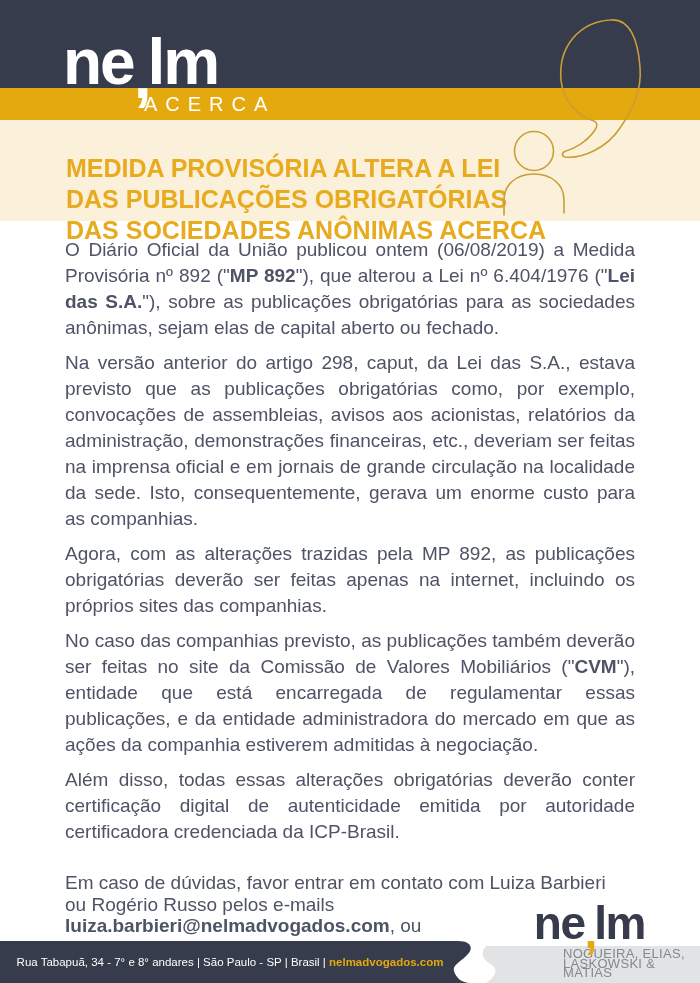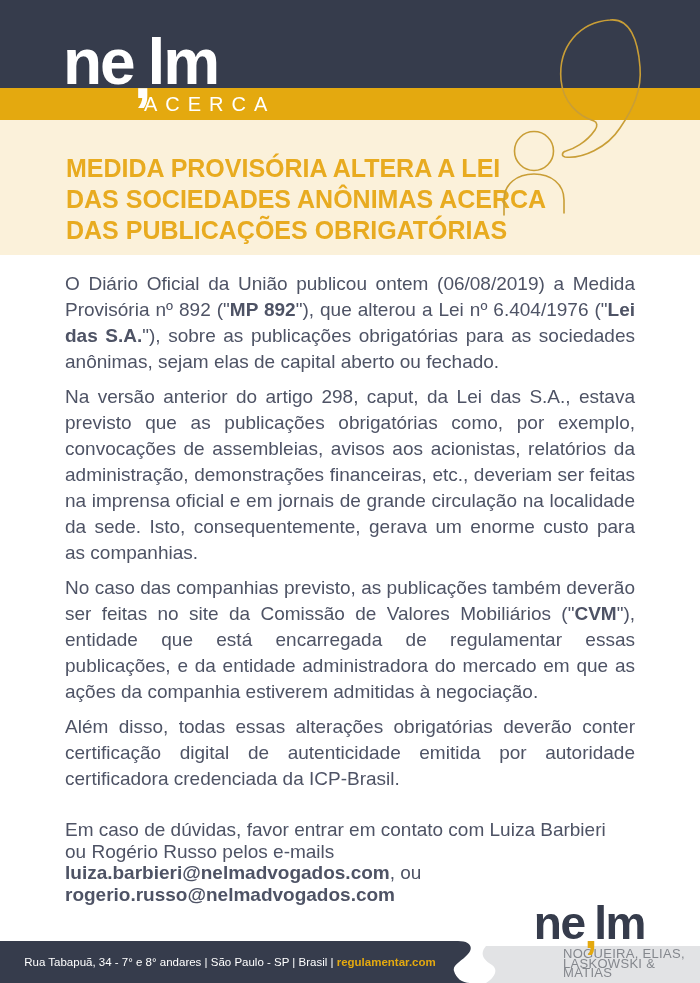--- a/index.html
+++ b/index.html
@@ -8,21 +8,21 @@
   }
   *{margin:0;padding:0;box-sizing:border-box;}
   html,body{width:700px;}
   body{
     height:983px;position:relative;overflow:hidden;background:#fff;
     font-family:"Liberation Sans",sans-serif;color:var(--body_text);
   }
   
   .navy-block{height:88px;background:var(--navy);}
   .gold-band{height:32px;background:var(--gold);}
-  .cream-block{height:135px;background:var(--cream);}
+  .cream-block{height:101px;background:var(--cream);}
   .logo{
     position:absolute;left:63px;top:30px;font-size:64px;line-height:64px;
     font-weight:bold;letter-spacing:-2px;color:#fff;white-space:nowrap;z-index:3;
   }
   .logo .comma{display:inline-block;transform:translateY(0.22em);letter-spacing:-4px;}
   .informa{
     position:absolute;left:144px;top:88px;height:32px;line-height:33px;
     font-size:20px;letter-spacing:8px;color:#fff;z-index:3;
   }
   .header-deco{position:absolute;left:490px;top:10px;z-index:2;}
@@ -61,54 +61,55 @@
   .firm-name .advogados{color:var(--gold);font-weight:bold;margin-top:16px;}
 </style>
 </head>
 <body>
 
 <div class="navy-block"></div>
 <div class="gold-band"></div>
 <div class="cream-block">
   <h1 class="headline">
     <span>MEDIDA PROVISÓRIA ALTERA A LEI</span>
+    <span>DAS PUBLICAÇÕES OBRIGATÓRIAS</span>
     <span>DAS SOCIEDADES ANÔNIMAS ACERCA</span>
-    <span>DAS PUBLICAÇÕES OBRIGATÓRIAS</span>
   </h1>
 </div>
 
 <div class="logo"><span>ne</span><span class="comma">,</span><span>lm</span></div>
 
 <div class="informa">ACERCA</div>
 
 <svg class="header-deco" width="200" height="235" viewBox="0 0 200 235">
   <g fill="none" stroke="var(--deco_gold)" stroke-width="1.6" stroke-linecap="round" stroke-linejoin="round">
     <path d="M120 10 C 90 12, 68 36, 71 70 C 73 92, 88 106, 104 111 C 107 112, 108 116, 105 120 C 96 133, 83 139, 76 141 C 72 142, 71 146, 75 147 C 92 149, 117 138, 130 118 C 143 99, 152 80, 150 57 C 148 30, 140 8, 120 10 Z"></path>
     <g>
       <circle cx="44" cy="141" r="19.5"></circle>
       <path d="M14 205 L14 190 C14 174, 27 164, 44 164 C61 164, 74 174, 74 190 L74 203"></path>
     </g>
   </g>
 </svg>
 
 <div class="article">
     <p><span>O Diário Oficial da União publicou ontem (06/08/2019) a Medida Provisória nº 892 ("</span><span class="b">MP 892</span><span>"), que alterou a Lei nº 6.404/1976 ("</span><span class="b">Lei das S.A.</span><span>"), sobre as publicações obrigatórias para as sociedades anônimas, sejam elas de capital aberto ou fechado.</span></p>
     <p><span>Na versão anterior do artigo 298, caput, da Lei das S.A., estava previsto que as publicações obrigatórias como, por exemplo, convocações de assembleias, avisos aos acionistas, relatórios da administração, demonstrações financeiras, etc., deveriam ser feitas na imprensa oficial e em jornais de grande circulação na localidade da sede. Isto, consequentemente, gerava um enorme custo para as companhias.</span></p>
+    <p><span>Agora, com as alterações trazidas pela MP 892, as publicações obrigatórias deverão ser feitas apenas na internet, incluindo os próprios sites das companhias.</span></p>
     <p><span>No caso das companhias previsto, as publicações também deverão ser feitas no site da Comissão de Valores Mobiliários ("</span><span class="b">CVM</span><span>"), entidade que está encarregada de regulamentar essas publicações, e da entidade administradora do mercado em que as ações da companhia estiverem admitidas à negociação.</span></p>
     <p><span>Além disso, todas essas alterações obrigatórias deverão conter certificação digital de autenticidade emitida por autoridade certificadora credenciada da ICP-Brasil.</span></p>
   </div>
 
 <p class="contact"><span>Em caso de dúvidas, favor entrar em contato com Luiza Barbieri ou Rogério Russo pelos e-mails </span><span class="b">luiza.barbieri@nelmadvogados.com</span><span>, ou </span><span class="b">rogerio.russo@nelmadvogados.com</span></p>
 
 <div class="footer-logo"><span>ne</span><span class="comma">,</span><span>lm</span></div>
 
 <div class="footer-bar">
   <svg width="700" height="42" viewBox="0 0 700 42">
     <path fill="var(--footer_gray)" d="M486 5 H700 V42 H486 C496 36, 498 28, 492 24 C482 18, 480 12, 486 5 Z"></path>
     <path fill="var(--navy)" d="M0 0 H458 C470 0, 474 6, 468 13 C462 20, 452 24, 454 30 C456 37, 462 42, 470 42 H0 Z"></path>
   </svg>
-  <div class="footer-address"><span>Rua Tabapuã, 34 - 7° e 8° andares | São Paulo - SP | Brasil | </span><span class="b gold">regulamentar.com</span></div>
+  <div class="footer-address"><span>Rua Tabapuã, 34 - 7° e 8° andares | São Paulo - SP | Brasil | </span><span class="b gold">nelmadvogados.com</span></div>
   <div class="firm-name">
     <div>NOGUEIRA, ELIAS,</div>
     <div>LASKOWSKI &amp; MATIAS</div>
     <div class="advogados">ADVOGADOS</div>
   </div>
 </div>
 
 </body></html>

